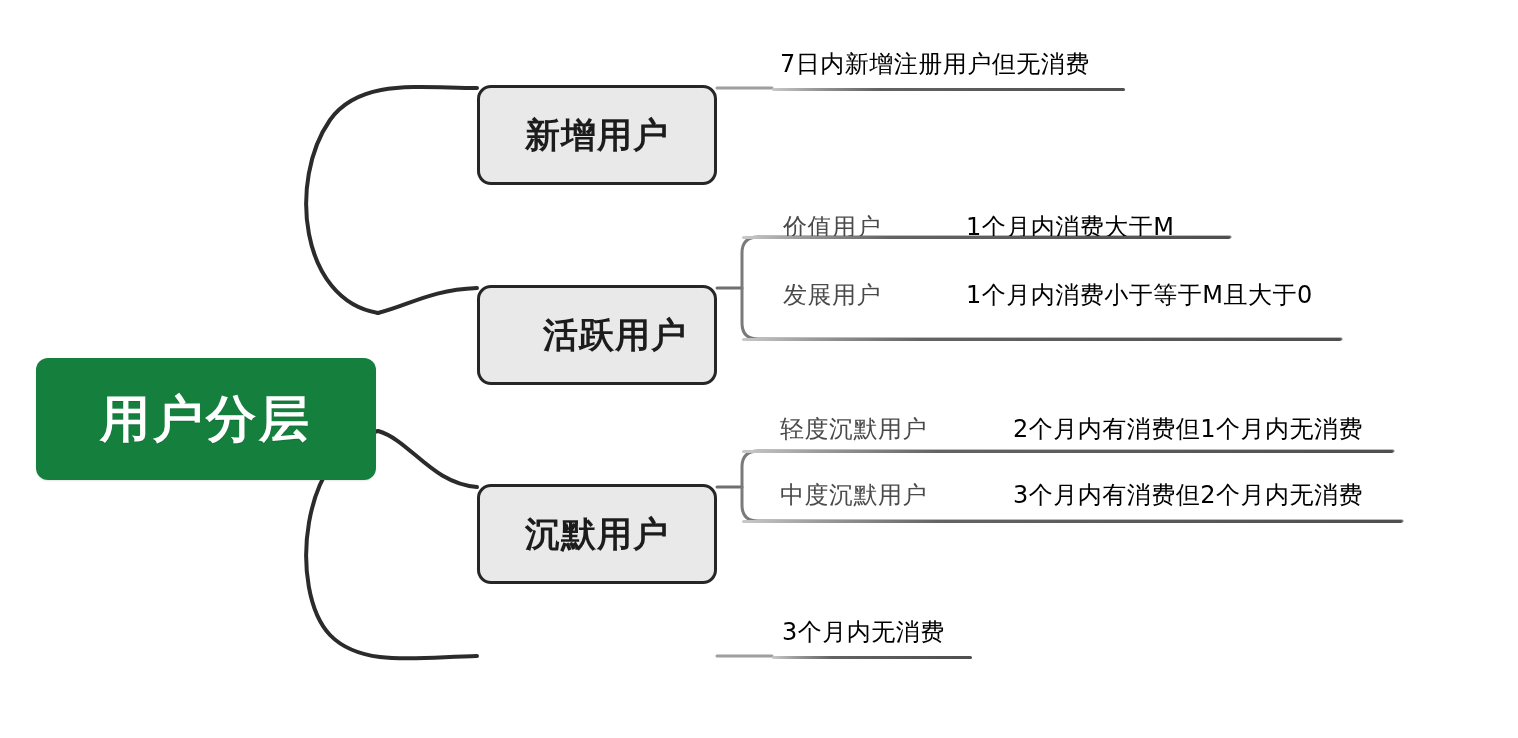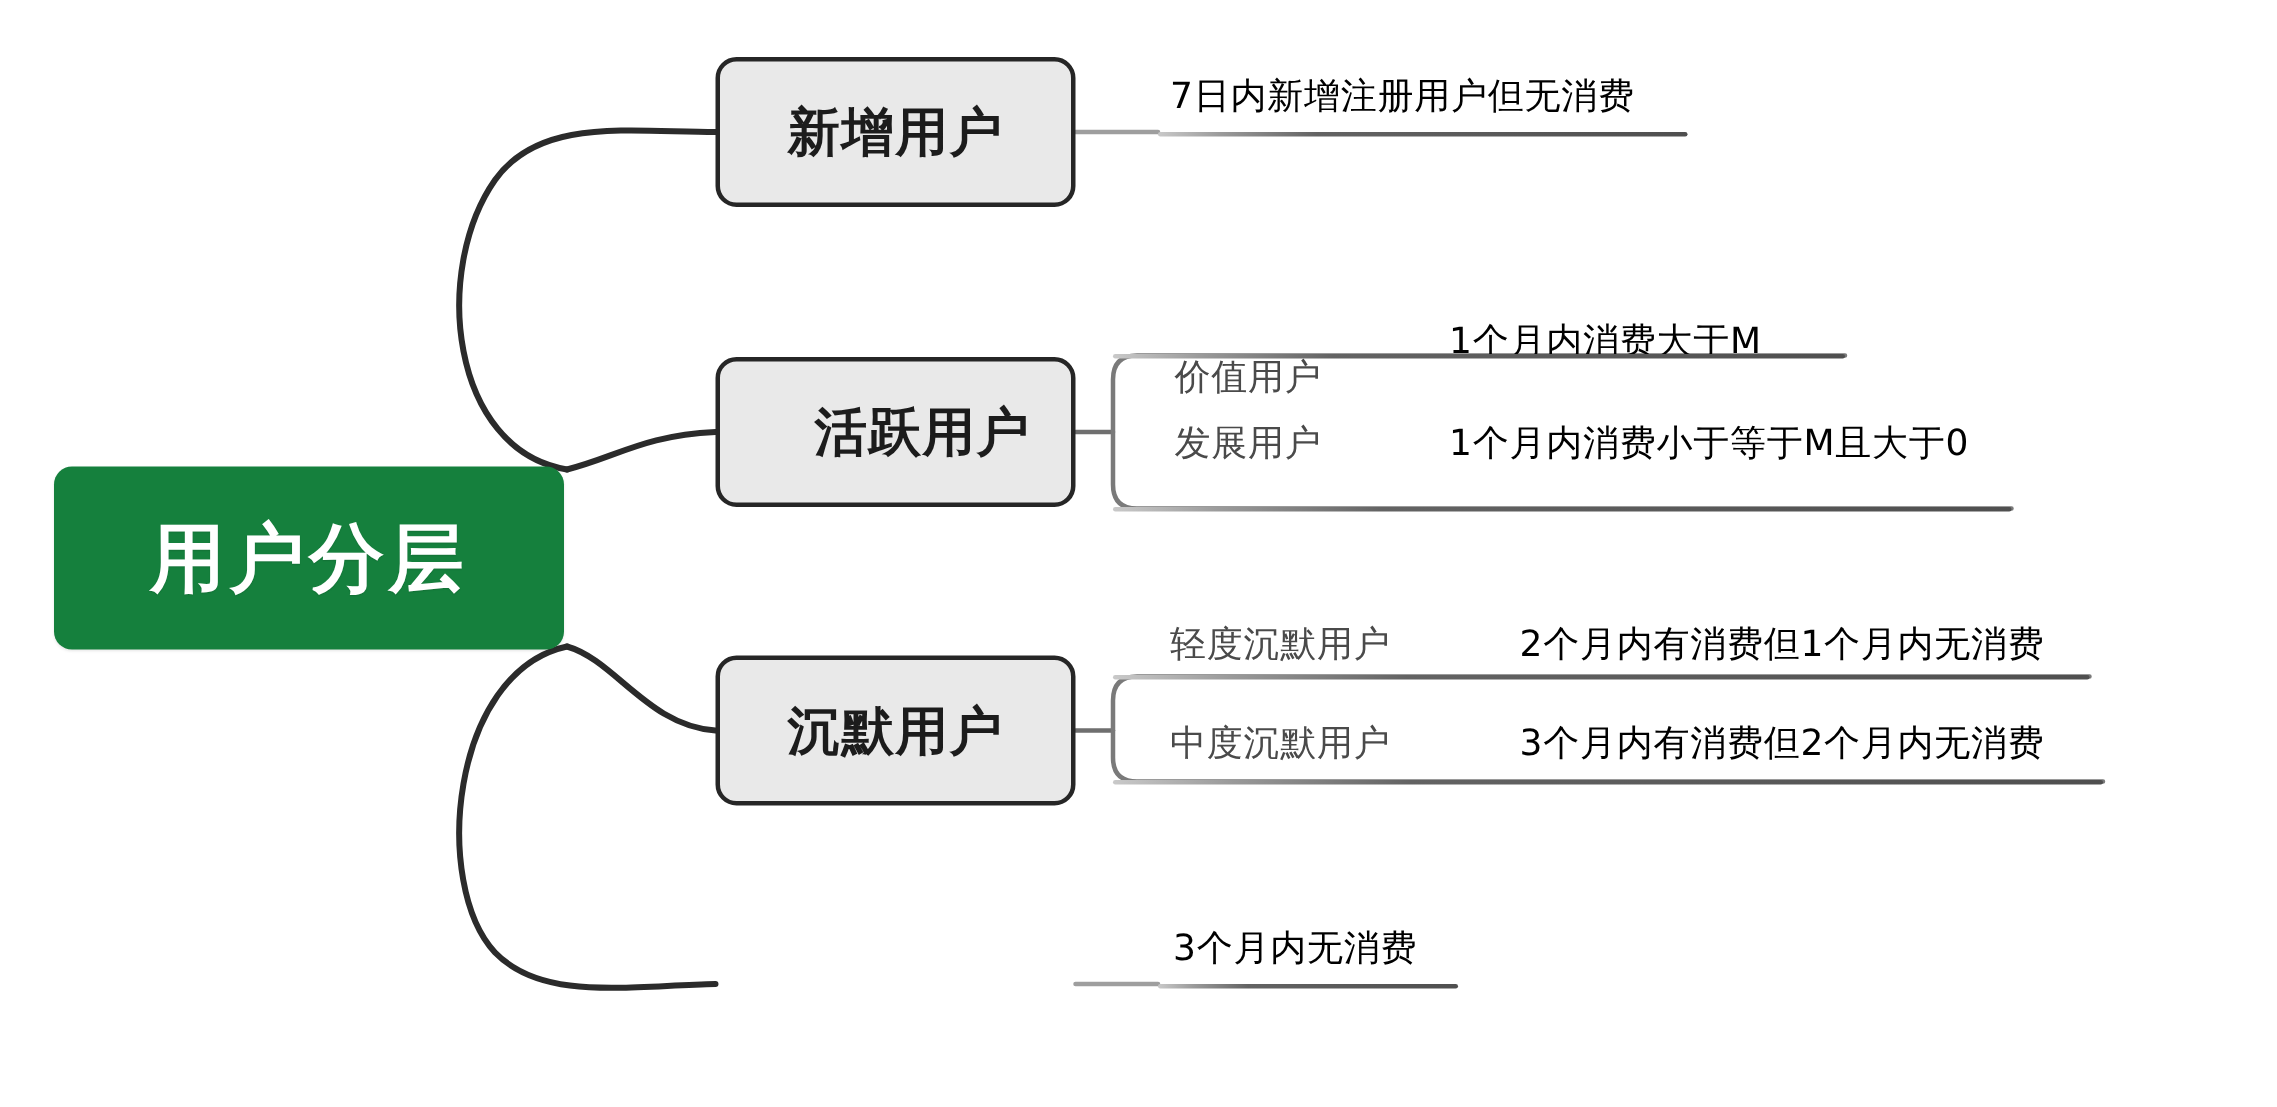--- a/index.html
+++ b/index.html
@@ -4,21 +4,21 @@
 <style>
   html,body{margin:0;padding:0;background:#ffffff;}
   body{
     width:1518px;height:738px;
     font-family:"Liberation Sans","DejaVu Sans",sans-serif;
     overflow:hidden;position:relative;
   }
   #canvas{position:absolute;left:0;top:0;width:1518px;height:738px;}
   svg.wires{position:absolute;left:0;top:0;width:1518px;height:738px;pointer-events:none;}
 
-  .node{position:absolute;box-sizing:border-box;display:flex;align-items:center;justify-content:center;}
+  .node{position:absolute;box-sizing:border-box;display:flex;align-items:center;justify-content:center;margin-top:47px;}
 
   .root-node{
     left:36px;top:311px;width:340px;height:122px;
     background:#15803d;border-radius:12px;
     box-shadow:0 1px 2px rgba(0,0,0,0.10);
   }
   .root-label{
     color:#ffffff;font-size:50px;font-weight:bold;letter-spacing:3px;
     font-family:"DejaVu Sans","Liberation Sans",sans-serif;
     text-shadow:0 1px 1px rgba(0,0,0,0.13);
@@ -85,21 +85,21 @@
   </div>
   <div class="leaf">
     <span class="leaf-desc" style="left:780px;top:48px;">7日内新增注册用户但无消费</span>
     <span class="underline" style="left:772px;top:88px;width:353px;"></span>
   </div>
 
   <div class="node branch-node" style="left:477px;top:238px;padding-left:36px;">
     <span class="branch-label">活跃用户</span>
   </div>
   <div class="leaf">
-    <span class="leaf-title" style="left:783px;top:211px;margin-top:24px;">价值用户</span>
+    <span class="leaf-title" style="left:783px;top:211px;">价值用户</span>
     <span class="leaf-desc" style="left:966px;top:211px;">1个月内消费大于M</span>
     <span class="underline" style="left:742px;top:236px;width:488px;"></span>
   </div>
   <div class="leaf">
     <span class="leaf-title" style="left:783px;top:279px;">发展用户</span>
     <span class="leaf-desc" style="left:966px;top:279px;">1个月内消费小于等于M且大于0</span>
     <span class="underline" style="left:742px;top:338px;width:599px;"></span>
   </div>
 
   <div class="node branch-node" style="left:477px;top:437px;">

